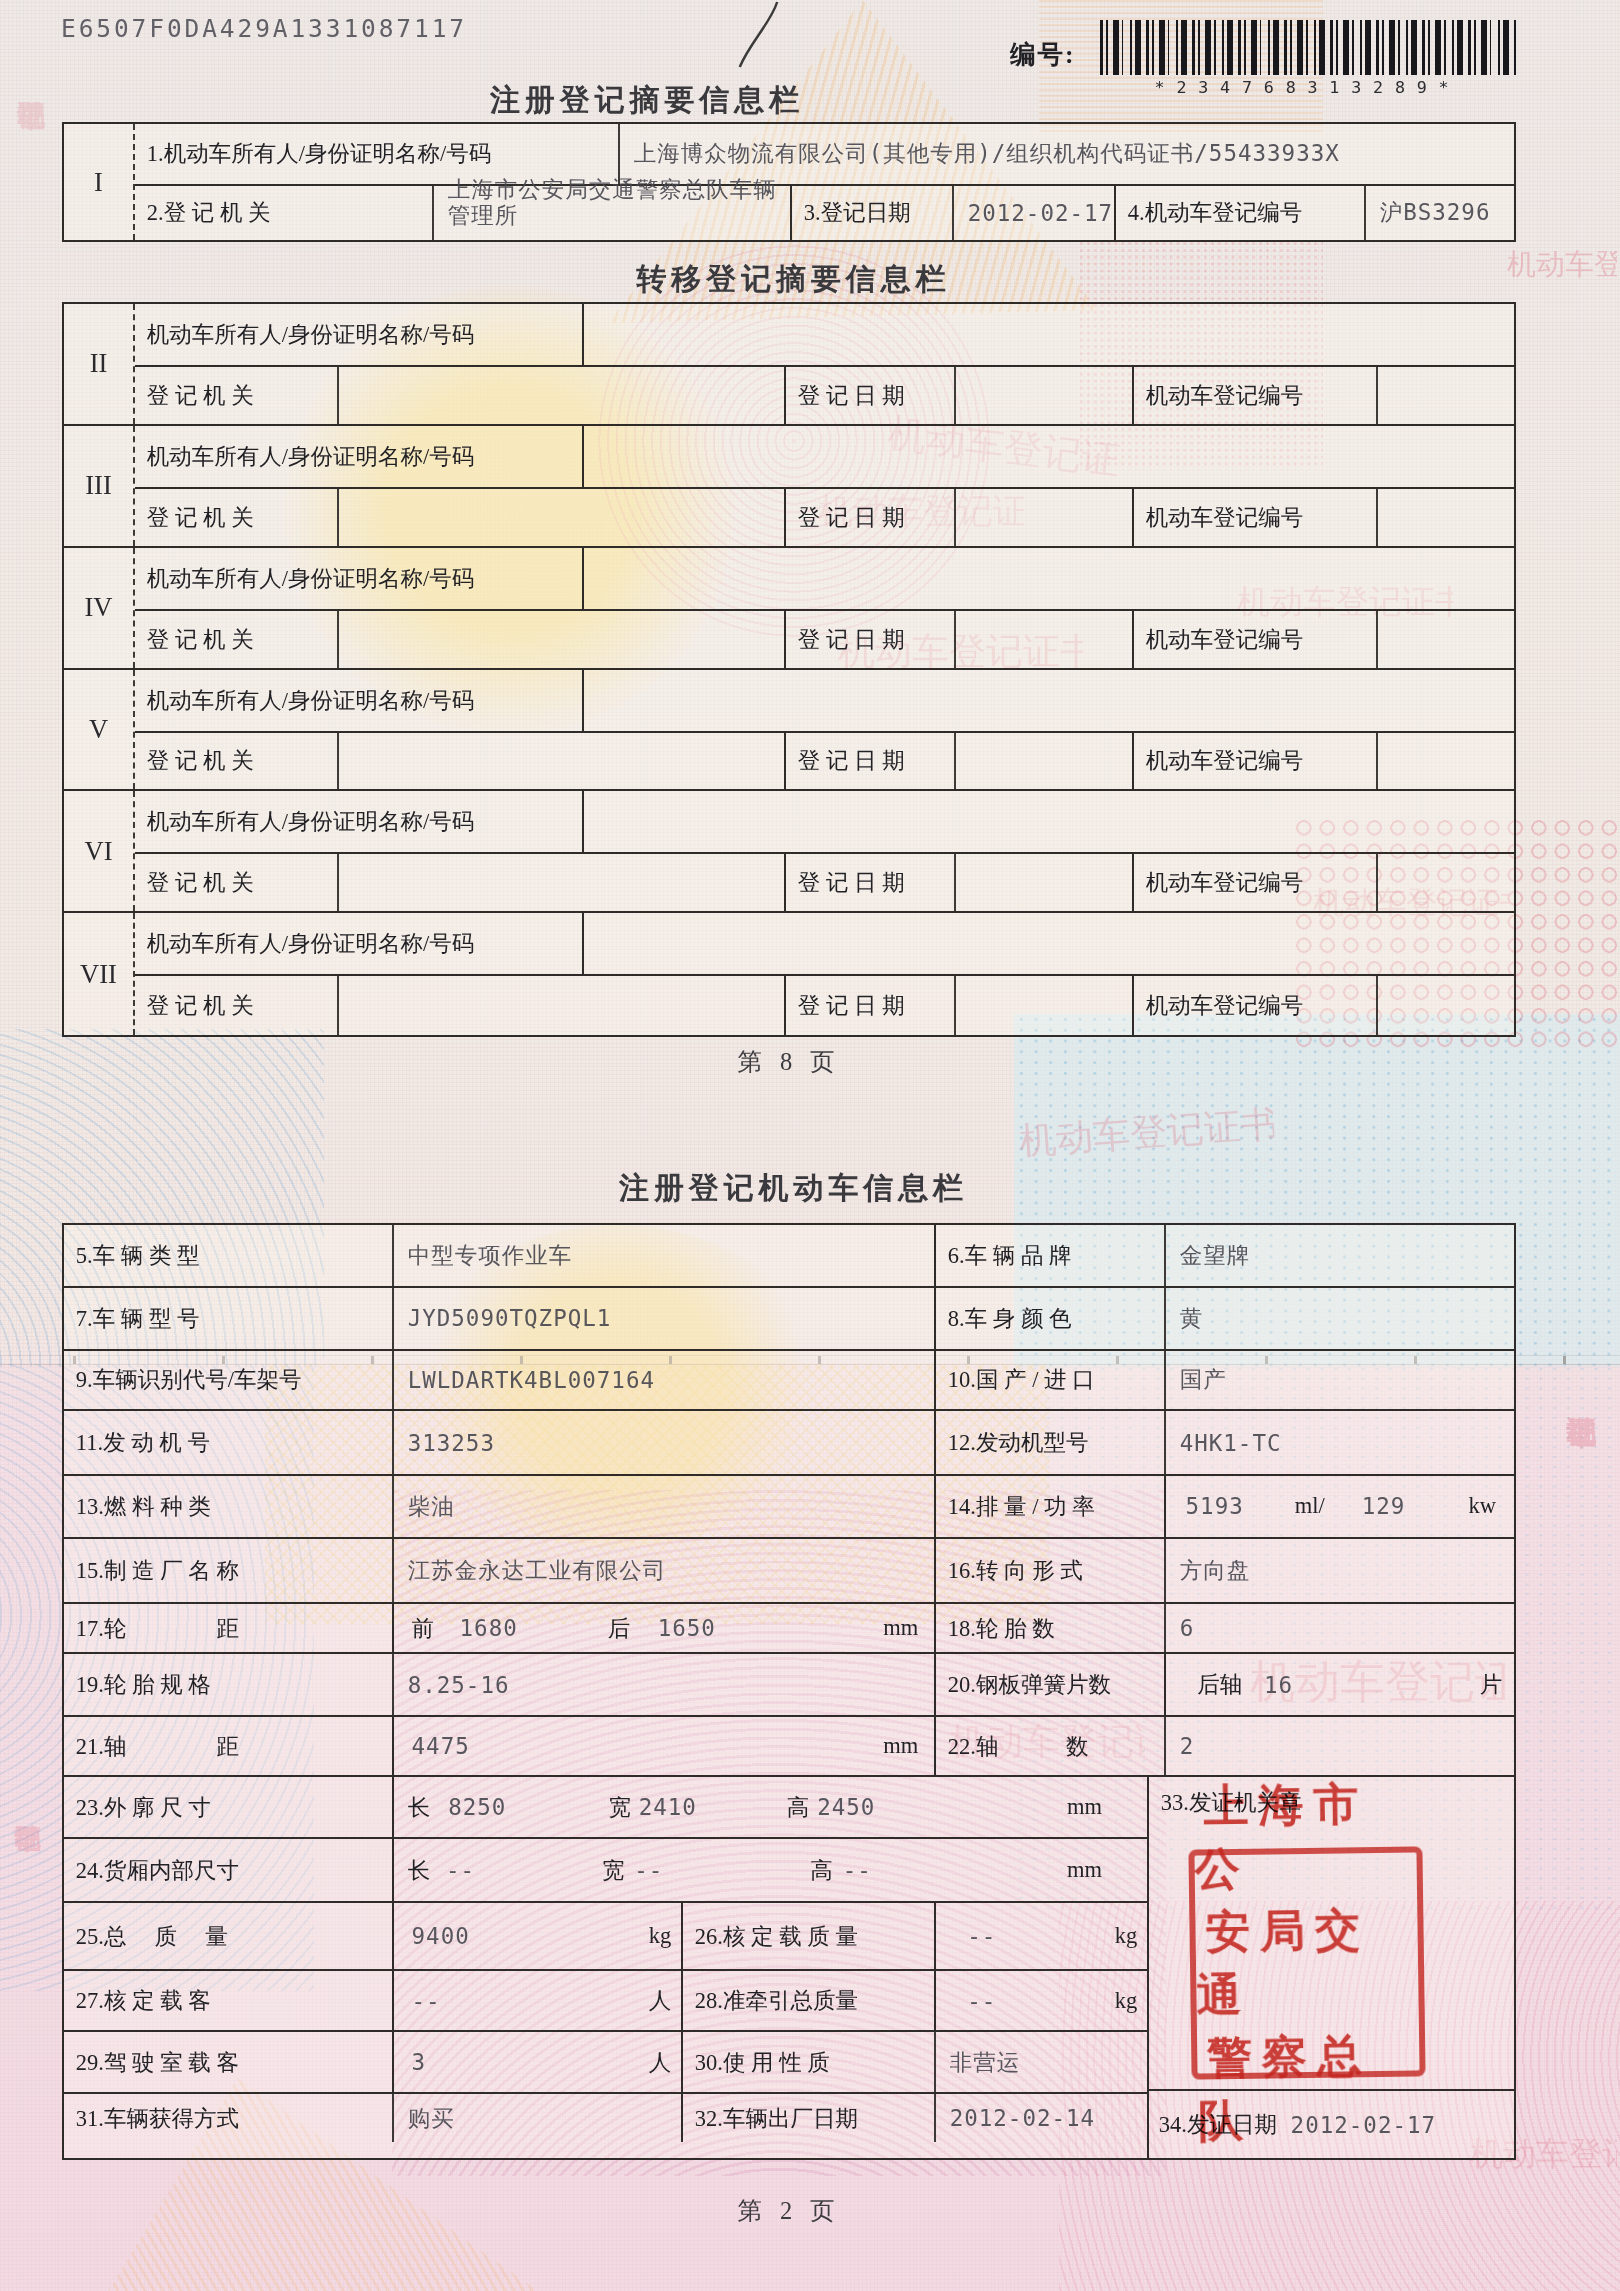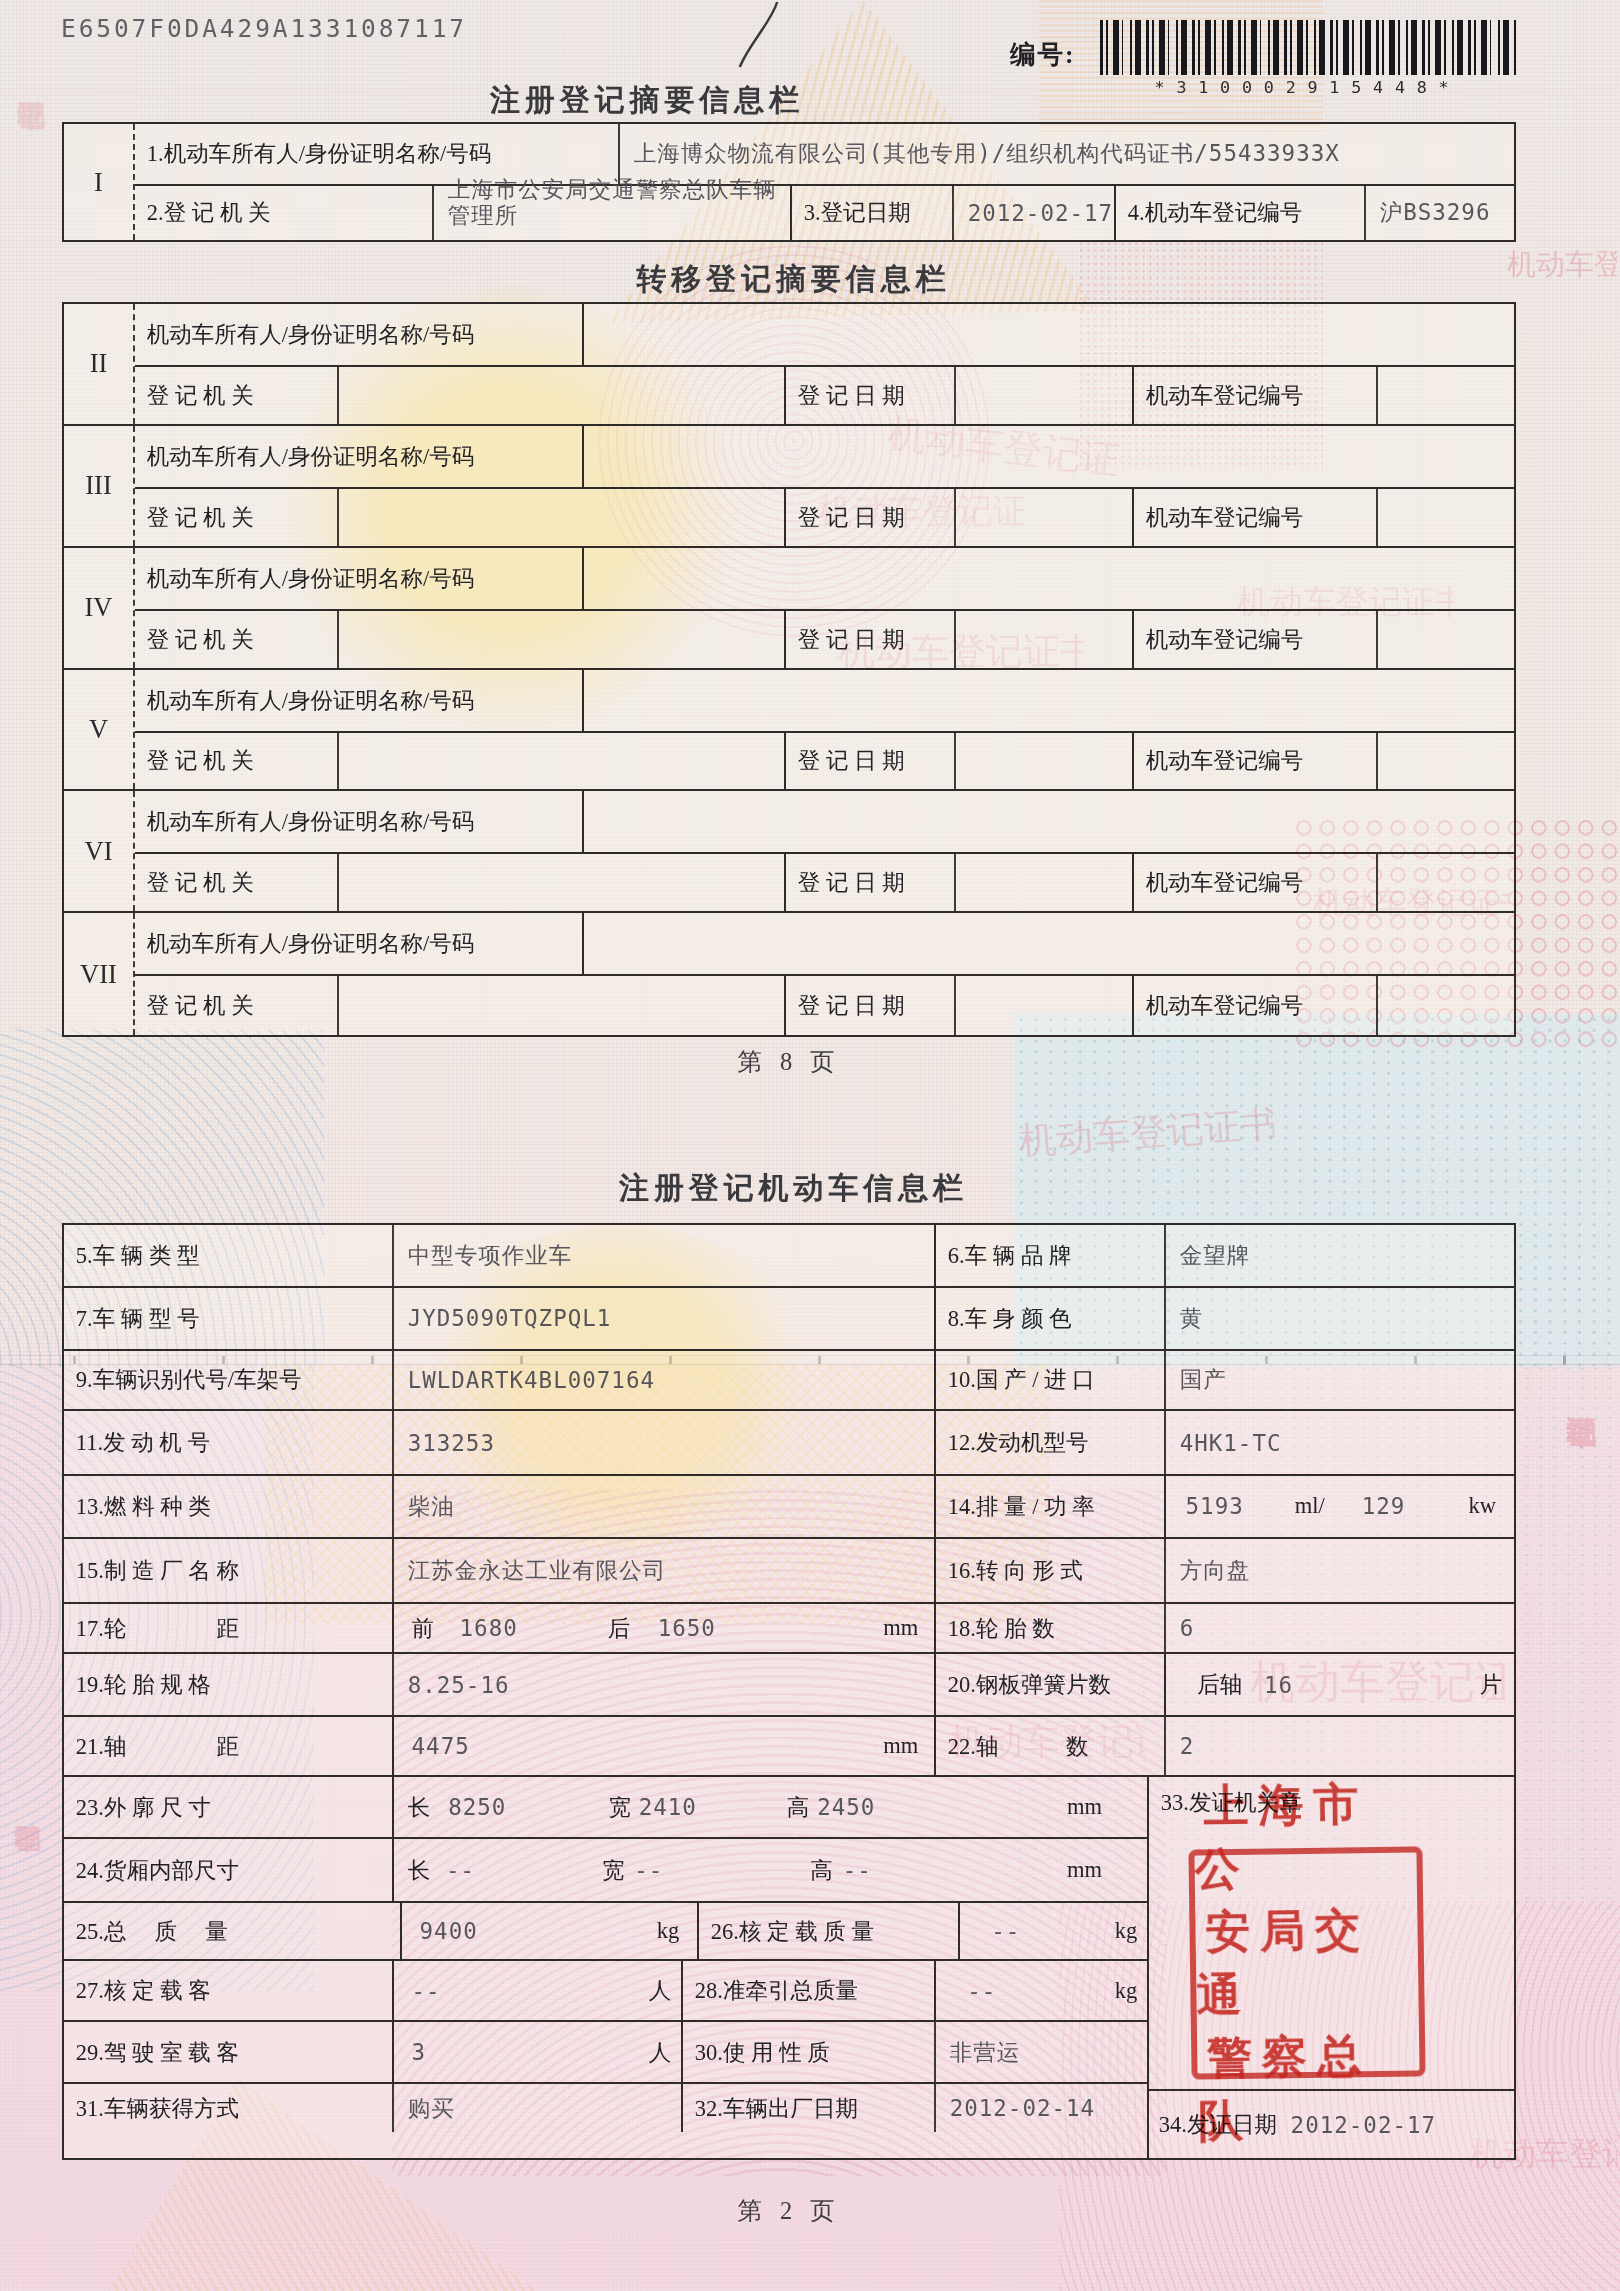--- a/index.html
+++ b/index.html
@@ -215,21 +215,21 @@
   <div class="wm" style="left:949px;top:1717px;font-size:37px;opacity:.17;width:196px;">机动车登记证书</div>
   <div class="wm" style="left:1470px;top:2132px;font-size:33px;opacity:.2;width:147px;">机动车登记证书</div>
   <div class="wm" style="left:9.8px;top:1803px;font-size:27.4px;opacity:.2;writing-mode:vertical-rl;height:255px;">机动车登记证书</div>
 
   <div class="serial dm">E6507F0DA429A1331087117</div>
   <svg class="stray-curve" width="69" height="71" viewBox="0 0 70 72">
     <path d="M58,2 C52,22 30,44 20,68" stroke="#1c1c1c" stroke-width="2.5" fill="none" opacity=".85"></path>
   </svg>
   <span class="no-label lb">编号:</span>
   <div class="barcode"></div>
-  <div class="barcode-text dm">*310002915448*</div>
+  <div class="barcode-text dm">*234768313289*</div>
 
   <div class="hd" style="left:343px;top:80px;width:608px;">注册登记摘要信息栏</div>
 
   <div class="tbl tbl-reg">
     <div class="roman-cell lb">I</div>
     <div class="tbl-body">
       <div class="rowA">
         <div class="cell lb lab">1.机动车所有人/身份证明名称/号码</div>
         <div class="cell dm val">上海博众物流有限公司(其他专用)/组织机构代码证书/55433933X</div>
       </div>
@@ -466,21 +466,21 @@
               <span class="lb">长</span>
               <span class="dm" style="margin-left:15.7px;">--</span>
               <span class="lb" style="margin-left:127px;">宽</span>
               <span class="dm" style="margin-left:9.8px;">--</span>
               <span class="lb" style="margin-left:147px;">高</span>
               <span class="dm" style="margin-left:9.8px;">--</span>
               <span class="lb u-right" style="margin-right:45px;">mm</span>
             </div>
           </div>
         </div>
-        <div class="vrow4" style="height:58px;gap:8px;">
+        <div class="vrow4" style="height:68px;">
           <div class="cell lb lab">25.总　  质　  量</div>
           <div class="cell val">
             <div class="flexval">
               <span class="dm" style="margin-left:3.9px;">9400</span>
               <span class="lb u-right" style="margin-right:9.8px;">kg</span>
             </div>
           </div>
           <div class="cell lb lab">26.核 定 载 质 量</div>
           <div class="cell val">
             <div class="flexval">

